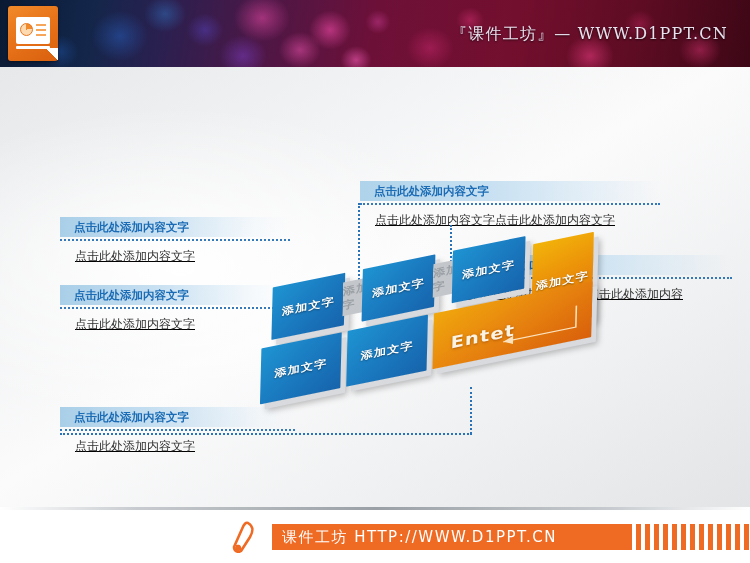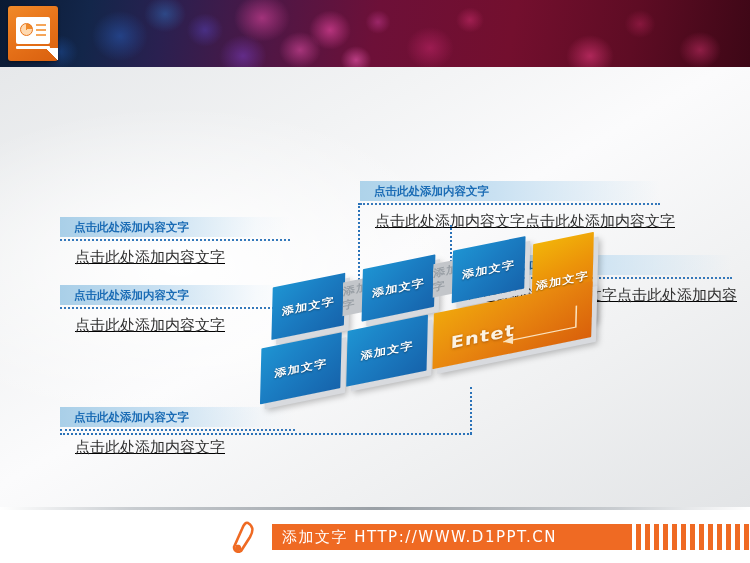--- a/index.html
+++ b/index.html
@@ -85,21 +85,21 @@
   }
   .cap .bar span{
     position:absolute; top:0; font-size:11.5px; font-weight:bold;
     color:#1b6cb5; white-space:nowrap;
   }
   .cap.right .bar{ background:linear-gradient(90deg,#aed3ea 0%, #c9e1f2 45%, rgba(222,238,248,0) 100%); }
   .cap.right .bar span{ left:14px; }
   .cap.left  .bar{ background:linear-gradient(90deg,#a9cfe8 0%, #c6dff1 40%, rgba(225,239,249,.25) 85%, rgba(255,255,255,0) 100%); }
   .cap.left  .bar span{ left:14px; }
   .cap .body{
-    font-size:15px; color:#2e2e2e; white-space:nowrap;
+    font-size:12px; color:#2e2e2e; white-space:nowrap;
     padding-top:11px; padding-left:15px;
   }
   .cap .rule{
     position:absolute; left:0; height:0; border-top:2px dotted #2a72b8; opacity:.95;
   }
 
   
   .dline{ position:absolute; }
   .dline.h{ border-top:2px dotted #2a72b8; height:0; }
   .dline.v{ border-left:2px dotted #2a72b8; width:0; }
@@ -169,20 +169,21 @@
       <div class="ppt-slide">
         <div class="ppt-pie"></div>
         <div class="ppt-line l1"></div>
         <div class="ppt-line l2"></div>
         <div class="ppt-line l3"></div>
       </div>
       <div class="ppt-bar"></div>
       <div class="ppt-fold"></div>
     </div>
   </div>
+  <div id="banner-title">『课件工坊』— WWW.D1PPT.CN</div>
 </div>
 
 <div id="stage">
 
   <div class="cap right" style="left:360px; top:114px; width:300px;">
     <div class="bar">
       <span>点击此处添加内容文字</span>
     </div>
     <div class="rule" style="top:22px; width:300px;"></div>
     <div class="body">点击此处添加内容文字点击此处添加内容文字</div>
@@ -266,16 +267,16 @@
   </div>
 </div>
 
 <div id="footer">
   <div id="footer-sep"></div>
   <svg id="pen-icon" viewBox="0 0 30 32">
     <path d="M20 2 C25 5 26 9 22 16 L13 30 C10 32 6 30 6 26 L14 8 C16 3 18 1 20 2 Z" fill="none" stroke="#ef6a23" stroke-width="2.6"></path>
     <path d="M8 24 C12 23 14 25 13 29 C11 31 7 30 7 27 Z" fill="#ef6a23"></path>
   </svg>
   <div id="footer-band">
-    <span>添加文字 HTTP://WWW.D1PPT.CN</span>
+    <span>课件工坊 HTTP://WWW.D1PPT.CN</span>
   </div>
   <div id="footer-stripes"></div>
 </div>
 
 </body></html>

